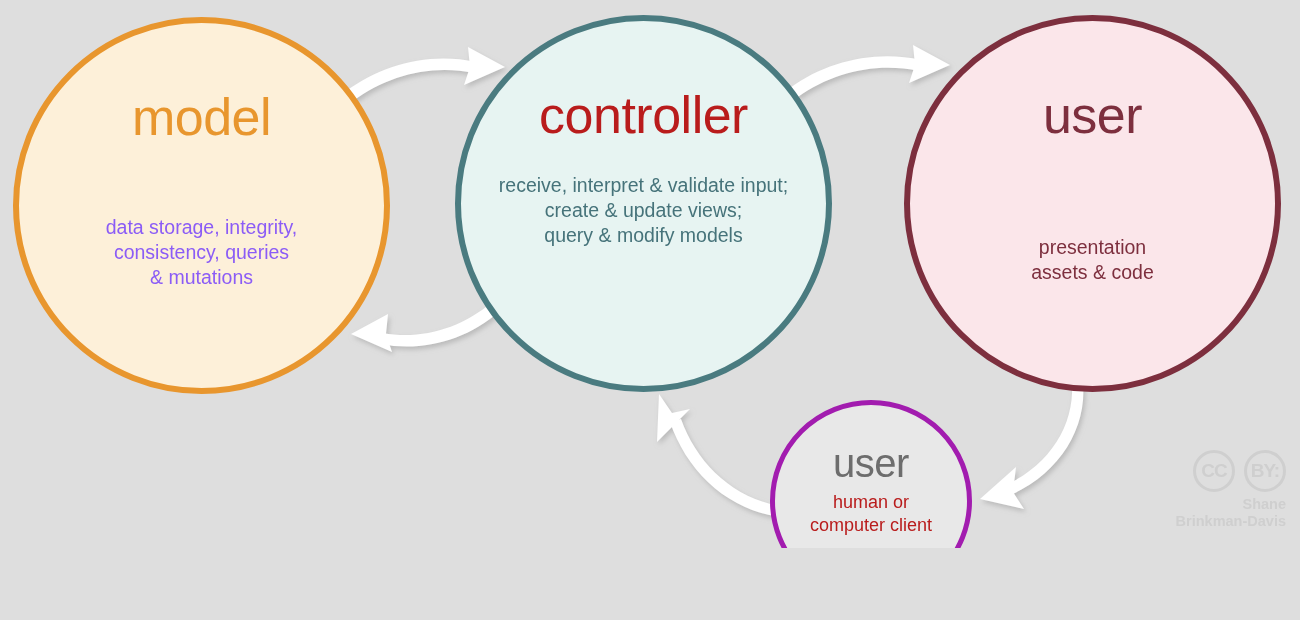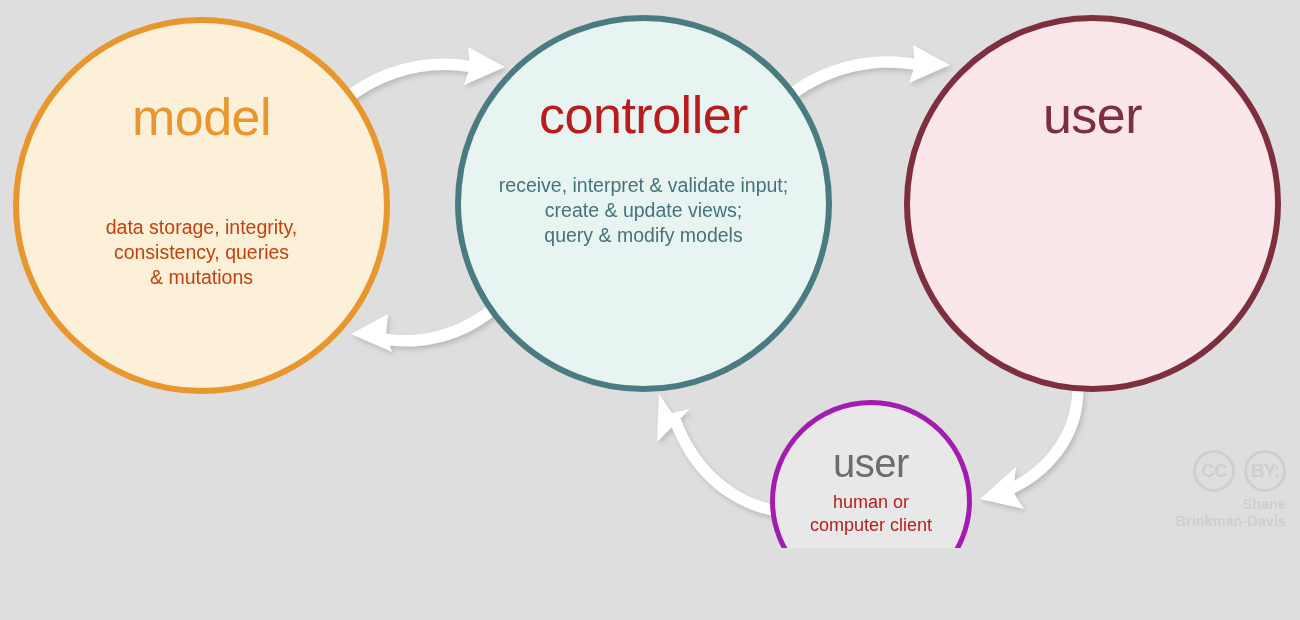--- a/index.html
+++ b/index.html
@@ -51,21 +51,21 @@
     width: 377px; height: 377px;
     background: #fdf0d9;
     border: 6px solid #e8962e;
   }
   #node-model .node-title {
     color: #e8962e;
     font-size: 52px;
     margin-top: 68px;
   }
   #node-model .node-desc {
-    color: #c2410c;
+    color: #8b5cf6;
     font-size: 19.5px;
     margin-top: 72px;
   }
 
   
   #node-controller {
     left: 455px; top: 15px;
     width: 377px; height: 377px;
     background: #e7f4f2;
     border: 6px solid #4a7b80;
@@ -206,20 +206,22 @@
 
   <div class="node" id="node-controller">
     <div class="node-title">controller</div>
     <div class="node-desc">receive, interpret &amp; validate input;
 create &amp; update views;
 query &amp; modify models</div>
   </div>
 
   <div class="node" id="node-view">
     <div class="node-title">user</div>
+    <div class="node-desc">presentation
+assets &amp; code</div>
   </div>
 
   <div class="node" id="node-user">
     <div class="node-title">user</div>
     <div class="node-desc">human or
 computer client</div>
   </div>
 
   <div id="credit">
     <div class="cc-badges">

